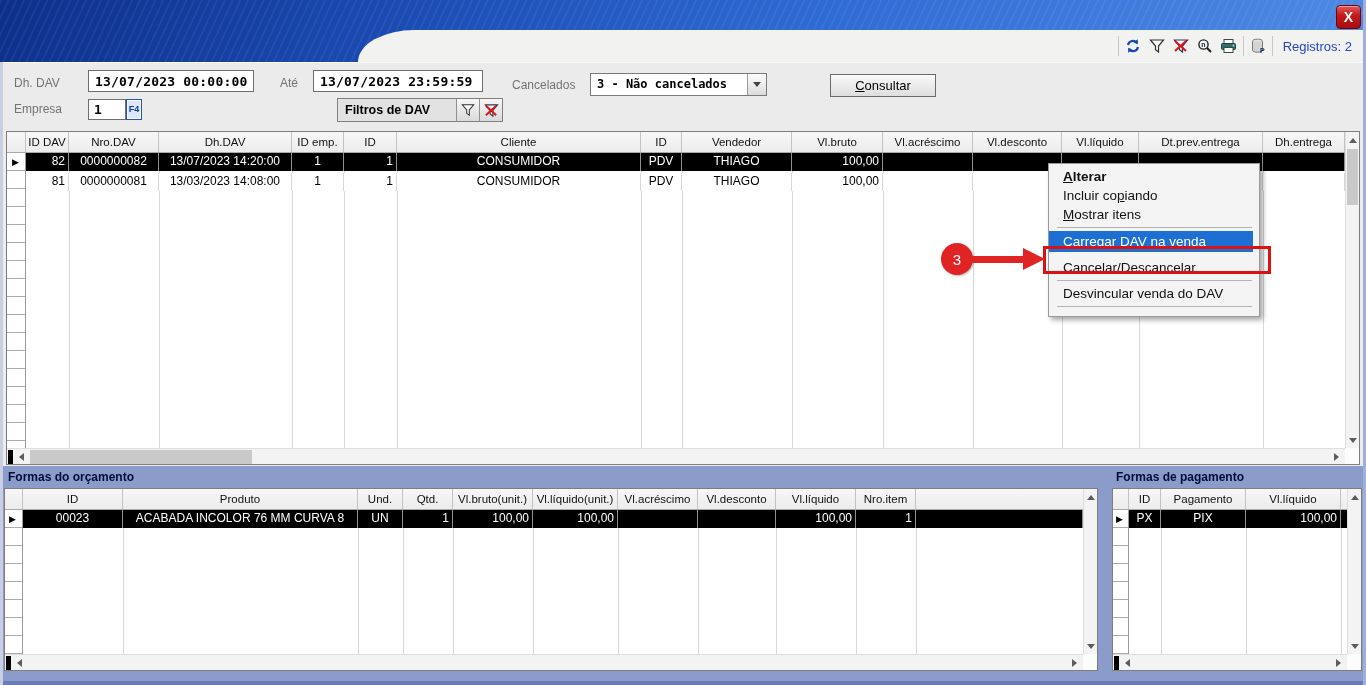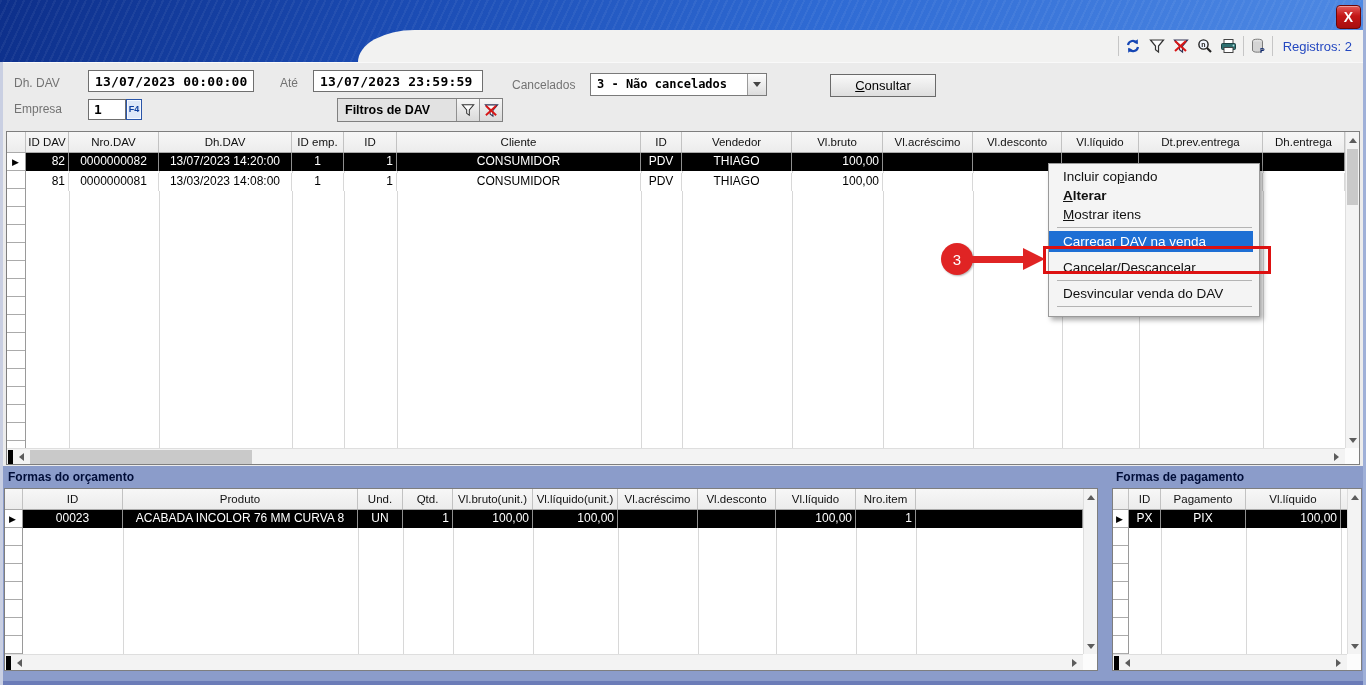--- a/index.html
+++ b/index.html
@@ -397,22 +397,22 @@
           <div class="tri-lf"></div>
         </div>
       <div class="sa" style="right:1px; top:0; width:16px; height:15px;">
           <div class="tri-rt"></div>
         </div>
     </div>
     <div class="corner"></div>
   </div>
 
   <div class="menu">
+    <div class="mi bold"><span></span><span class="u">A</span><span>lterar</span></div>
     <div class="mi"><span>Incluir co</span><span class="u">p</span><span>iando</span></div>
-    <div class="mi bold"><span></span><span class="u">A</span><span>lterar</span></div>
     <div class="mi"><span></span><span class="u">M</span><span>ostrar itens</span></div>
     <div class="msep"></div>
     <div class="mi hl"><span>Carregar DAV na venda</span></div>
     <div class="mspacer"></div>
     <div class="mi"><span></span><span class="u">C</span><span>ancelar/Descancelar</span></div>
     <div class="msep"></div>
     <div class="mi"><span>Desvincular venda do DAV</span></div>
     <div class="msep"></div>
   </div>
 

